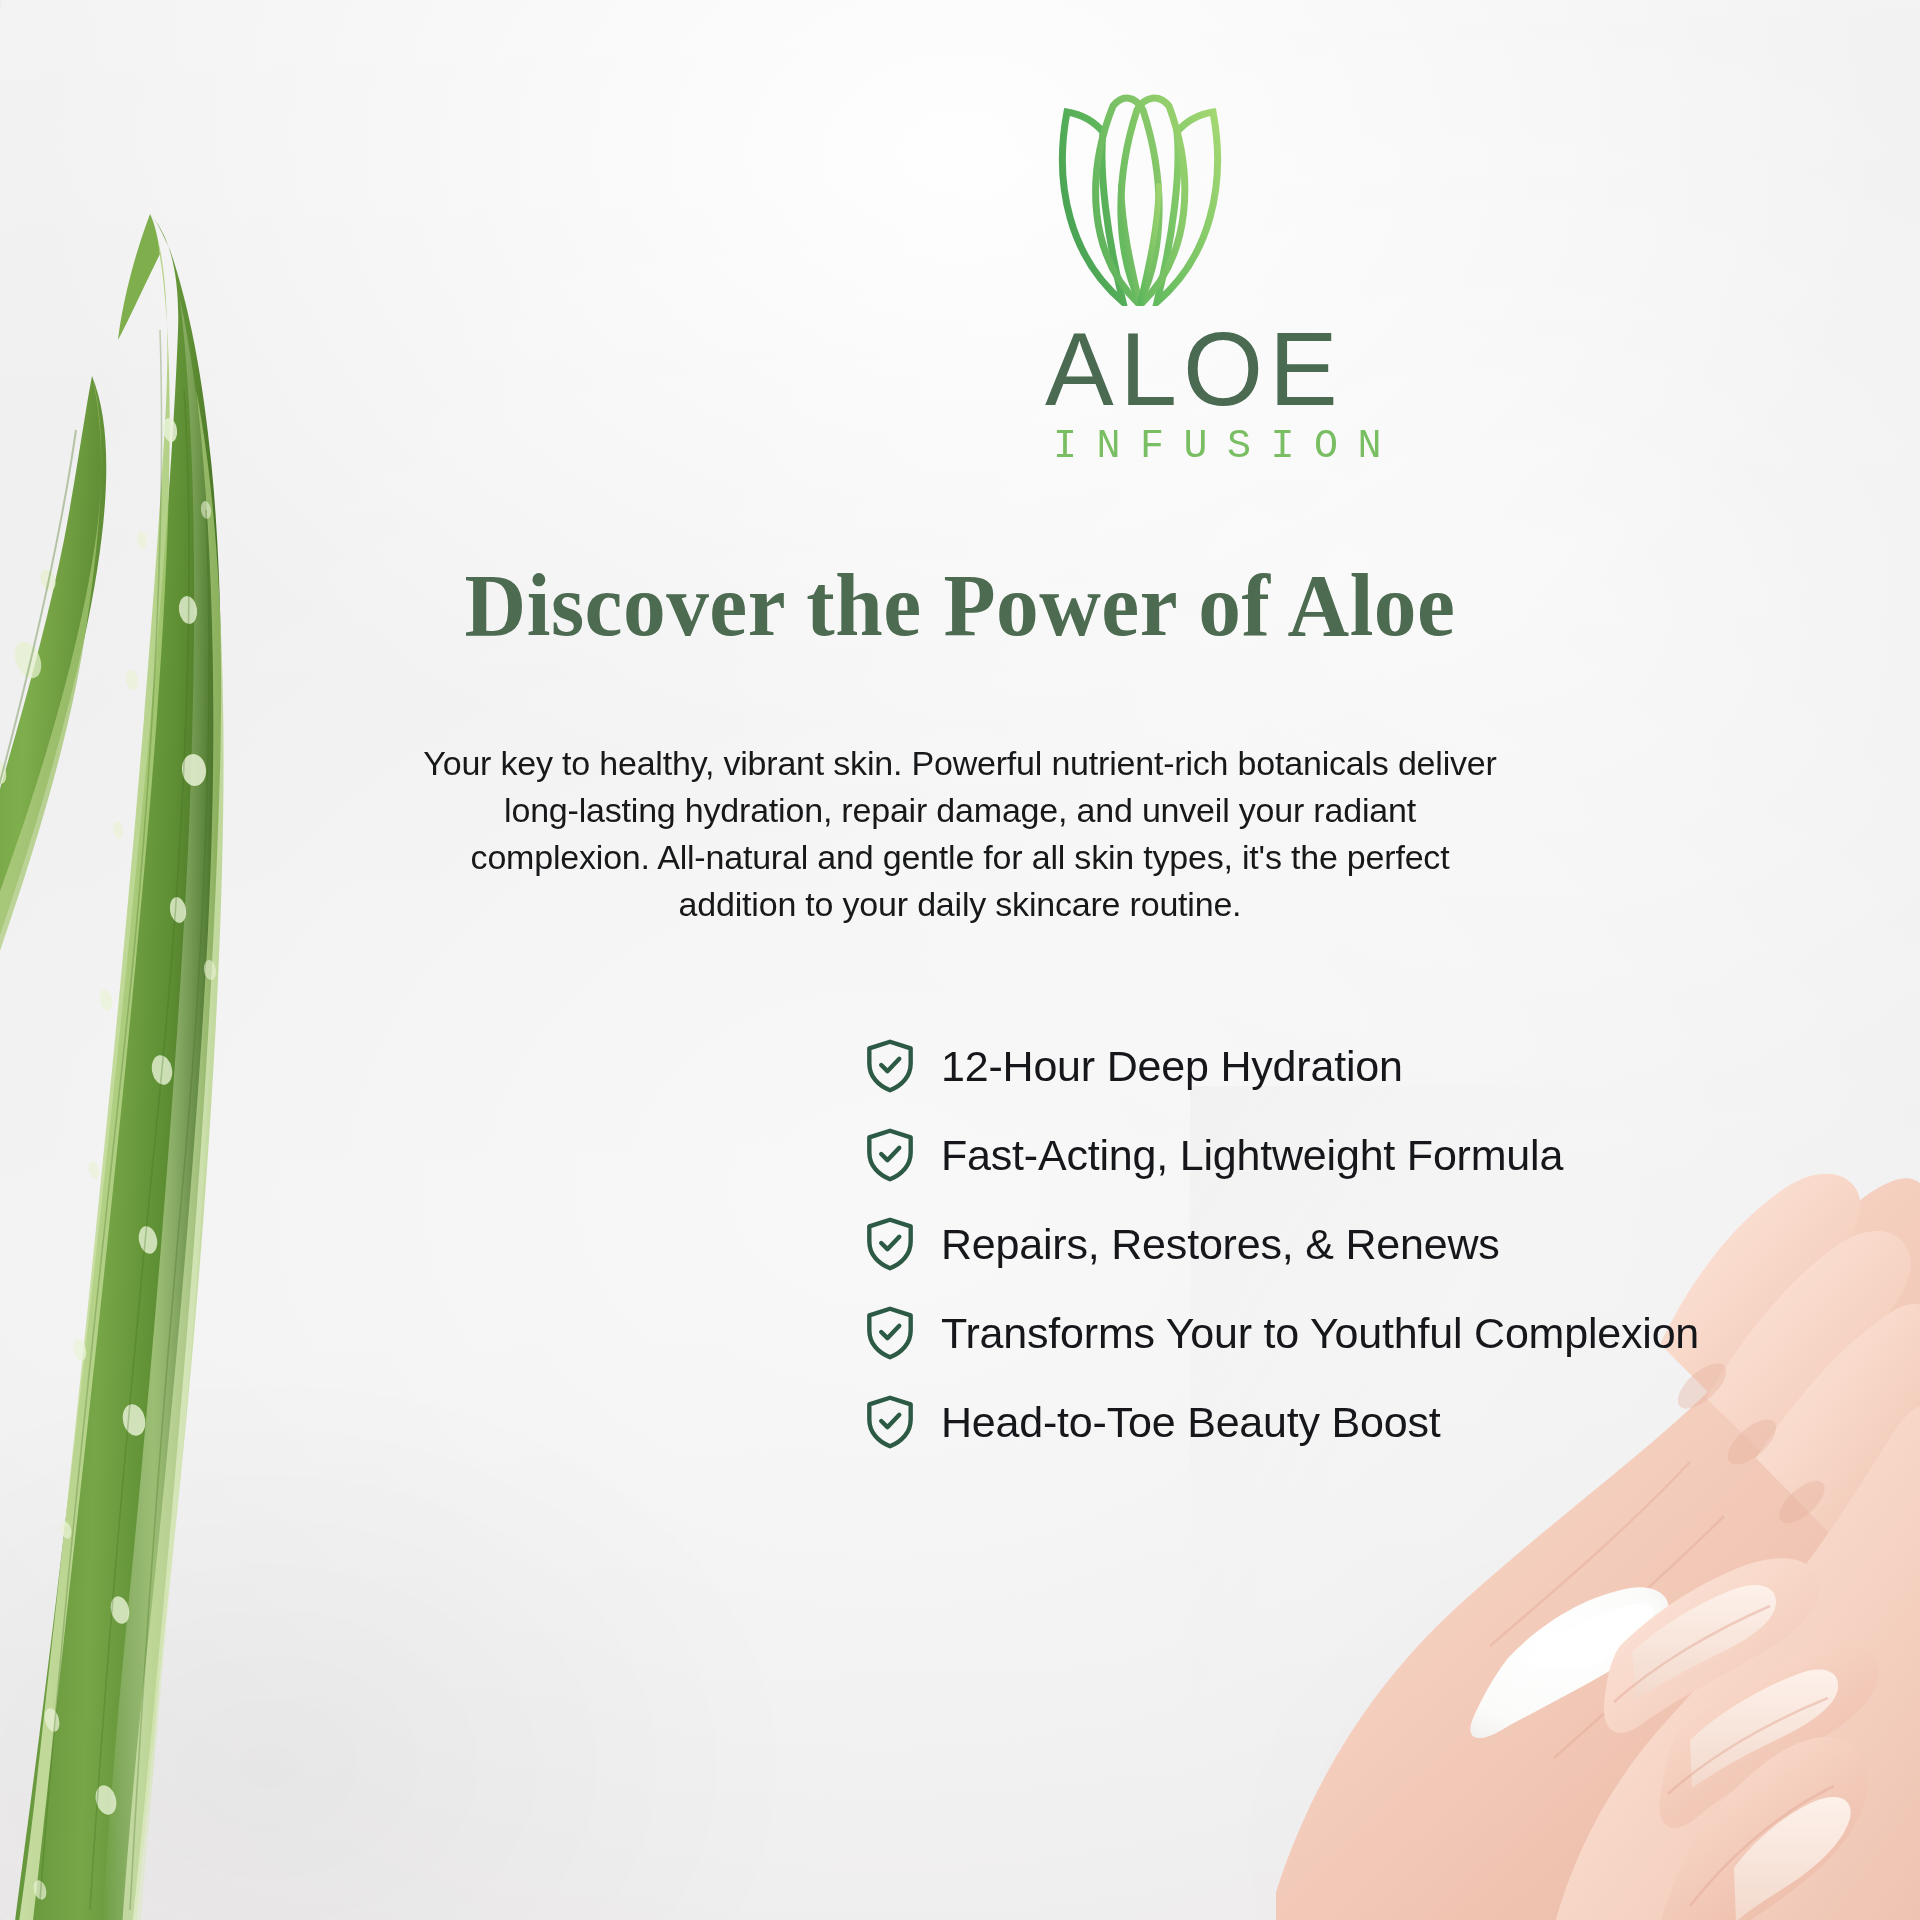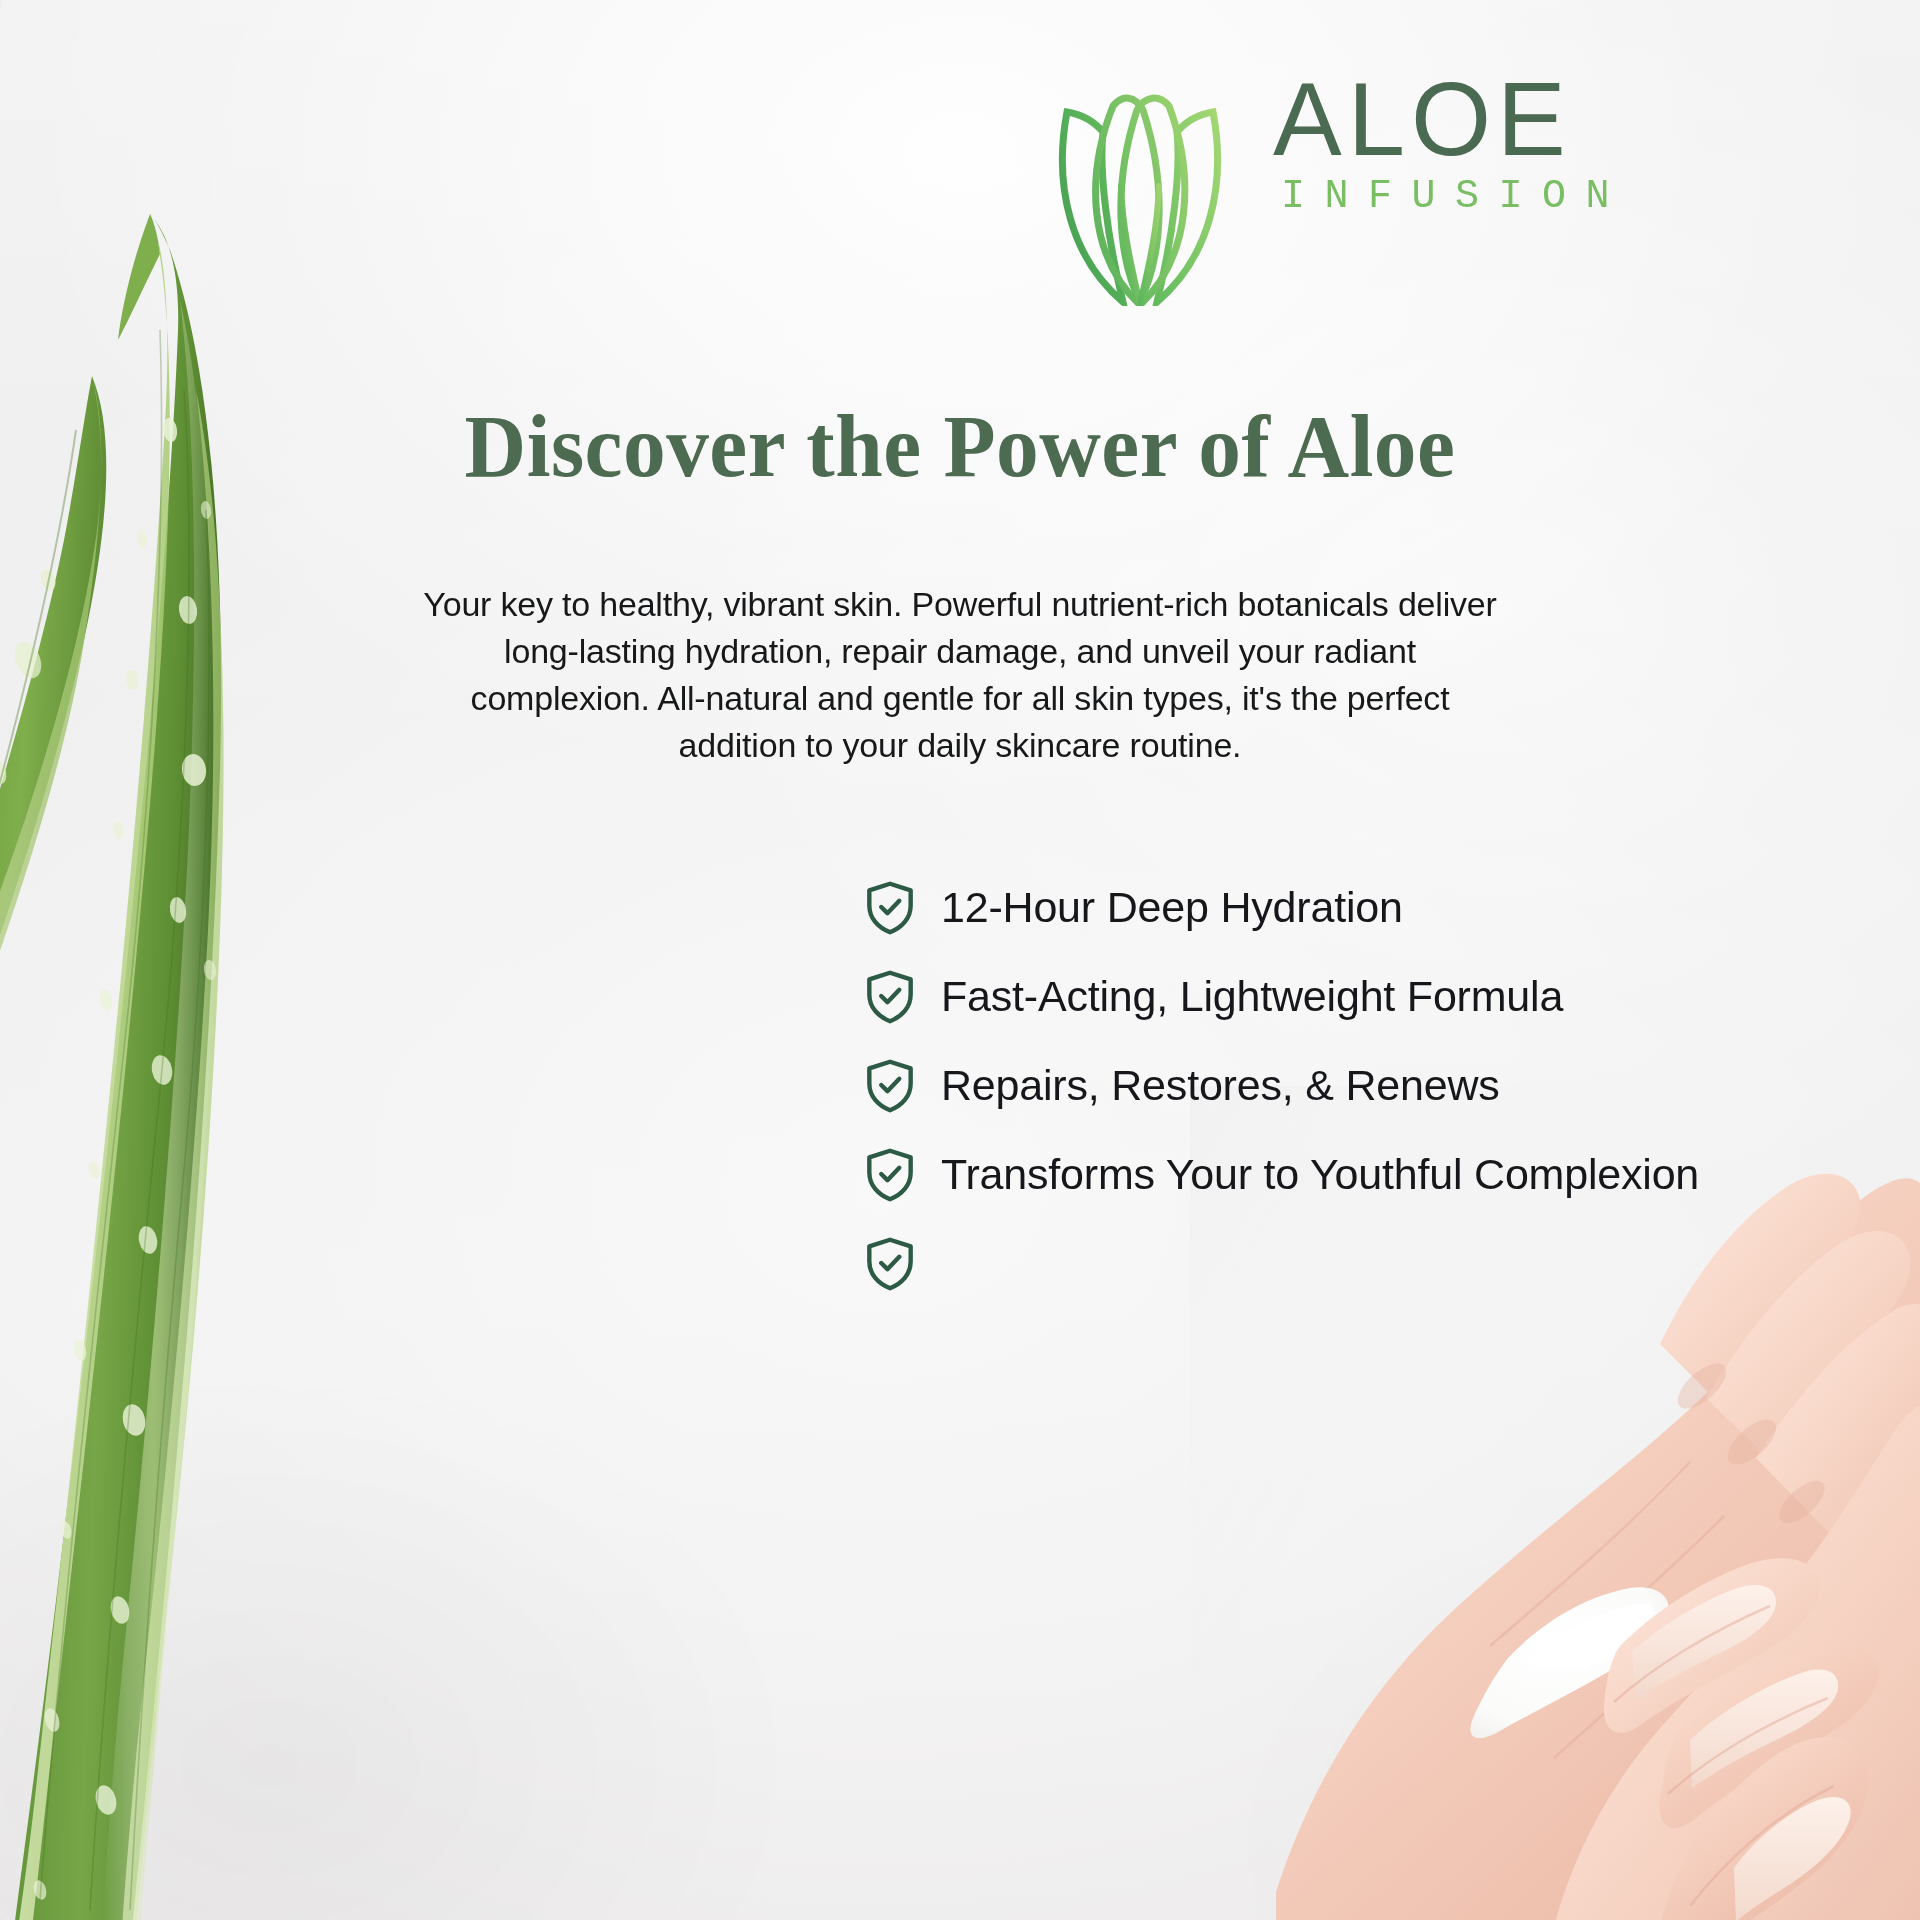--- a/index.html
+++ b/index.html
@@ -40,22 +40,22 @@
 
   
   .content{
     position:absolute; left:0; top:0; width:1920px; height:1920px;
     display:flex; flex-direction:column; align-items:center;
   }
 
   
   .logo{
     margin-top:72px;
-    display:flex; align-items:flex-start; gap:38px;
-    width:790px; justify-content:flex-start; padding-left:480px;
+    display:flex; align-items:flex-start; gap:12px;
+    width:790px; justify-content:flex-start; padding-left:480px;flex-direction:column;
   }
   .logo-mark{ flex:0 0 auto; margin-top:4px; }
   .logo-text{ display:flex; flex-direction:column; }
   .logo-word{
     font-family:"Liberation Sans", sans-serif;
     font-size:103px; font-weight:400; letter-spacing:6px;
     color:#4a6a52; line-height:.93; position:relative;
   }
   .logo-sub{
     font-family:Liberation Mono, monospace;
@@ -404,16 +404,17 @@
         <path d="M8.6 11.6 L11 14 L15.6 9.2"></path>
       </svg>
       <span class="feature-label">Transforms Your to Youthful Complexion</span>
     </div>
 
     <div class="feature">
       <svg class="feature-icon" viewBox="0 0 24 24" fill="none" stroke="#2c5a45" stroke-width="1.7" stroke-linecap="round" stroke-linejoin="round">
         <path d="M12 2.6 L20 5.2 V11 C20 16 16.6 19.6 12 21.4 C7.4 19.6 4 16 4 11 V5.2 Z"></path>
         <path d="M8.6 11.6 L11 14 L15.6 9.2"></path>
       </svg>
+      <span class="feature-label">Head-to-Toe Beauty Boost</span>
     </div>
 
   </div>
 </div>
 
 </body></html>

